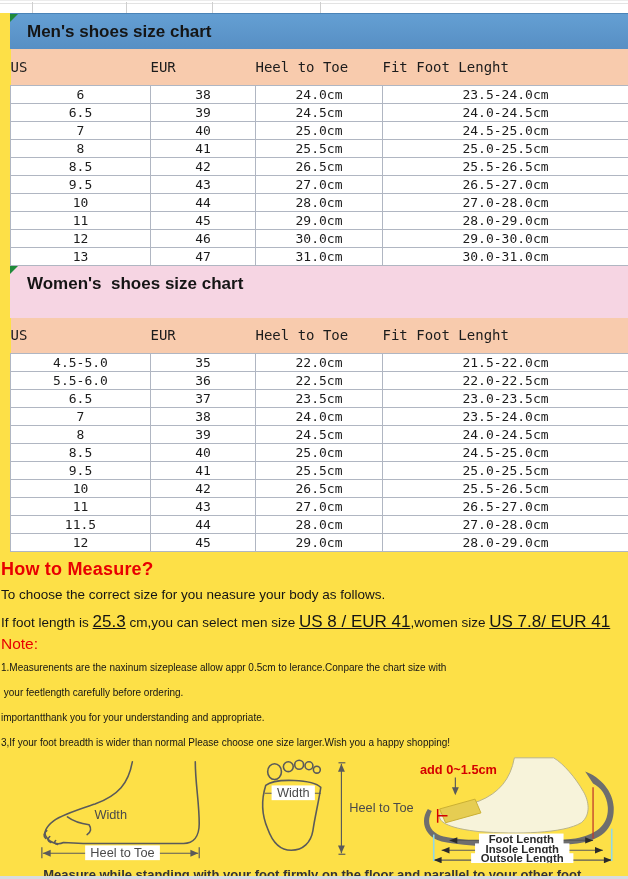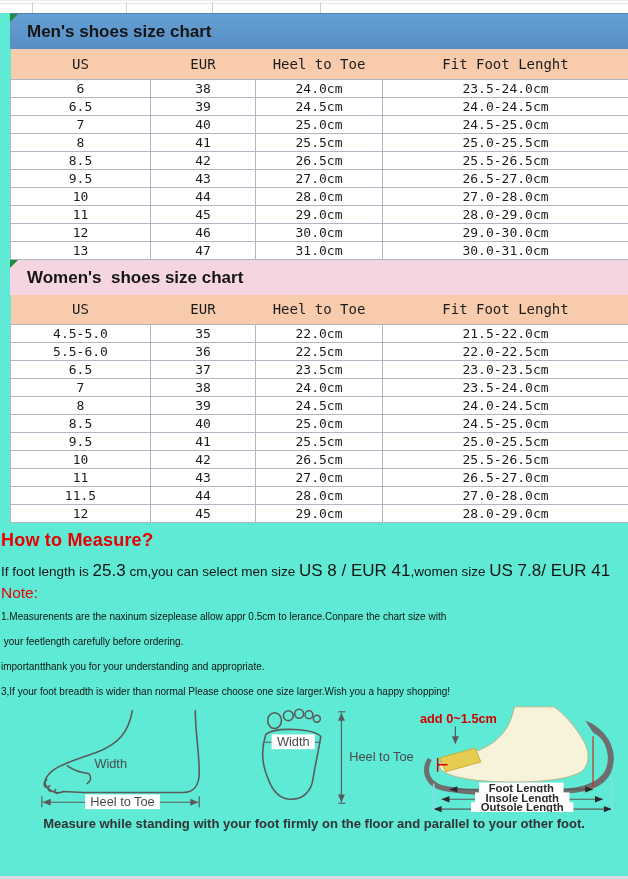--- a/index.html
+++ b/index.html
@@ -1,60 +1,60 @@
 <!DOCTYPE html>
 <html><head>
 <meta charset="utf-8">
 <style>
   * { margin:0; padding:0; box-sizing:border-box; }
   body { background:#fff; }
   .sheet {
-    position:relative; width:628px; height:879px; background:#5eead4;
+    position:relative; width:628px; height:879px; background:#fde047;
     font-family:"Liberation Sans", sans-serif; overflow:hidden;
   }
   
   .topstrip { position:relative; height:13px; background:#fff; border-top:1px solid #ececec; }
   .topstrip .vline { position:absolute; top:1px; width:1px; height:12px; background:#cfcfcf; }
   .topstrip .hline { position:absolute; top:2px; left:0; width:100%; height:1px; background:#e3e3e3; }
 
   
   .section-header {
     position:relative; margin-left:10px; width:618px; height:36px;
     line-height:36px; padding-left:17px; font-size:17px; font-weight:bold; color:#151515;
   }
   .section-header.blue { background:linear-gradient(#649fd3,#578fc4); border-top:1px solid #4a83b7; height:36px; }
-  .section-header.pink { background:#f6d5e3; height:35px; }
+  .section-header.pink { background:#f6d5e3; height:52px; }
   .corner-triangle {
     position:absolute; top:0; left:0; width:0; height:0;
     border-top:8px solid #1f8a3a; border-right:8px solid transparent;
   }
   .hdr-text { white-space:pre; }
 
   
   table.size-table {
     margin-left:10px; width:618px; border-collapse:collapse; table-layout:fixed;
     font-family:"DejaVu Sans Mono", monospace; font-size:13px; color:#1c1c1c;
   }
   table.size-table th {
-    background:#f8cbad; height:30px; font-weight:normal; font-size:14px;
-    text-align:center; border:none;
+    background:#f8cbad; height:36px; font-weight:normal; font-size:14px;
+    text-align:left; border:none;
   }
   table.size-table td {
     height:18px; text-align:center; border:1px solid #b0b6c2; background:#fff;
     white-space:nowrap; overflow:hidden;
   }
 
   
   .measure-section { padding:6px 8px 0 1px; color:#141414; }
   .htm-heading { color:#e80000; font-size:18px; font-weight:bold; letter-spacing:0.2px; }
   .htm-heading .qmark { font-size:19px; font-weight:bold; }
   .htm-line1 { margin-top:7px; font-size:13.5px; }
   .htm-sizeline { margin-top:10px; }
   .htm-sizeline .small { font-size:13.5px; }
-  .htm-sizeline .big { font-size:17px; }
+  .htm-sizeline .big { font-size:17px;text-decoration:underline; }
   .htm-note-label { margin-top:3px; color:#e80000; font-size:15.5px; font-weight:normal; }
   .htm-notes { margin-top:2px; }
   .note-line { font-size:10px; line-height:25px; white-space:pre-wrap; }
 
   
   .diagrams { display:flex; align-items:flex-end; padding-left:34px; height:106px; margin-top:2px; }
   .diagrams svg { display:block; }
   .dg-label { font-size:13px; fill:#4a4a4a; font-family:"Liberation Sans",sans-serif; }
   .dg-label-sm { font-size:11.5px; font-weight:bold; fill:#2a2a2a; font-family:"Liberation Sans",sans-serif; }
   .outline { fill:none; stroke:#5a5a5a; stroke-width:1.6; stroke-linecap:round; stroke-linejoin:round; }
@@ -244,20 +244,21 @@
           <td>12</td>
           <td>45</td>
           <td>29.0cm</td>
           <td>28.0-29.0cm</td>
         </tr>
       </tbody>
   </table>
 
   <div class="measure-section">
     <div class="htm-heading"><span>How to Measure</span><span class="qmark">?</span></div>
+    <div class="htm-line1">To choose the correct size for you neasure your body as follows.</div>
     <div class="htm-sizeline"><span class="small">If foot length is </span><span class="big">25.3</span><span class="small"> cm,you can select men size </span><span class="big">US 8 / EUR 41</span><span class="small">,women size </span><span class="big">US 7.8/ EUR 41</span></div>
     <div class="htm-note-label">Note:</div>
     <div class="htm-notes">
         <div class="note-line">1.Measurenents are the naxinum sizeplease allow appr 0.5cm to lerance.Conpare the chart size with</div>
         <div class="note-line"> your feetlength carefully before ordering.</div>
         <div class="note-line">importantthank you for your understanding and appropriate.</div>
         <div class="note-line">3,If your foot breadth is wider than normal Please choose one size larger.Wish you a happy shopping!</div>
       </div>
   </div>
 

